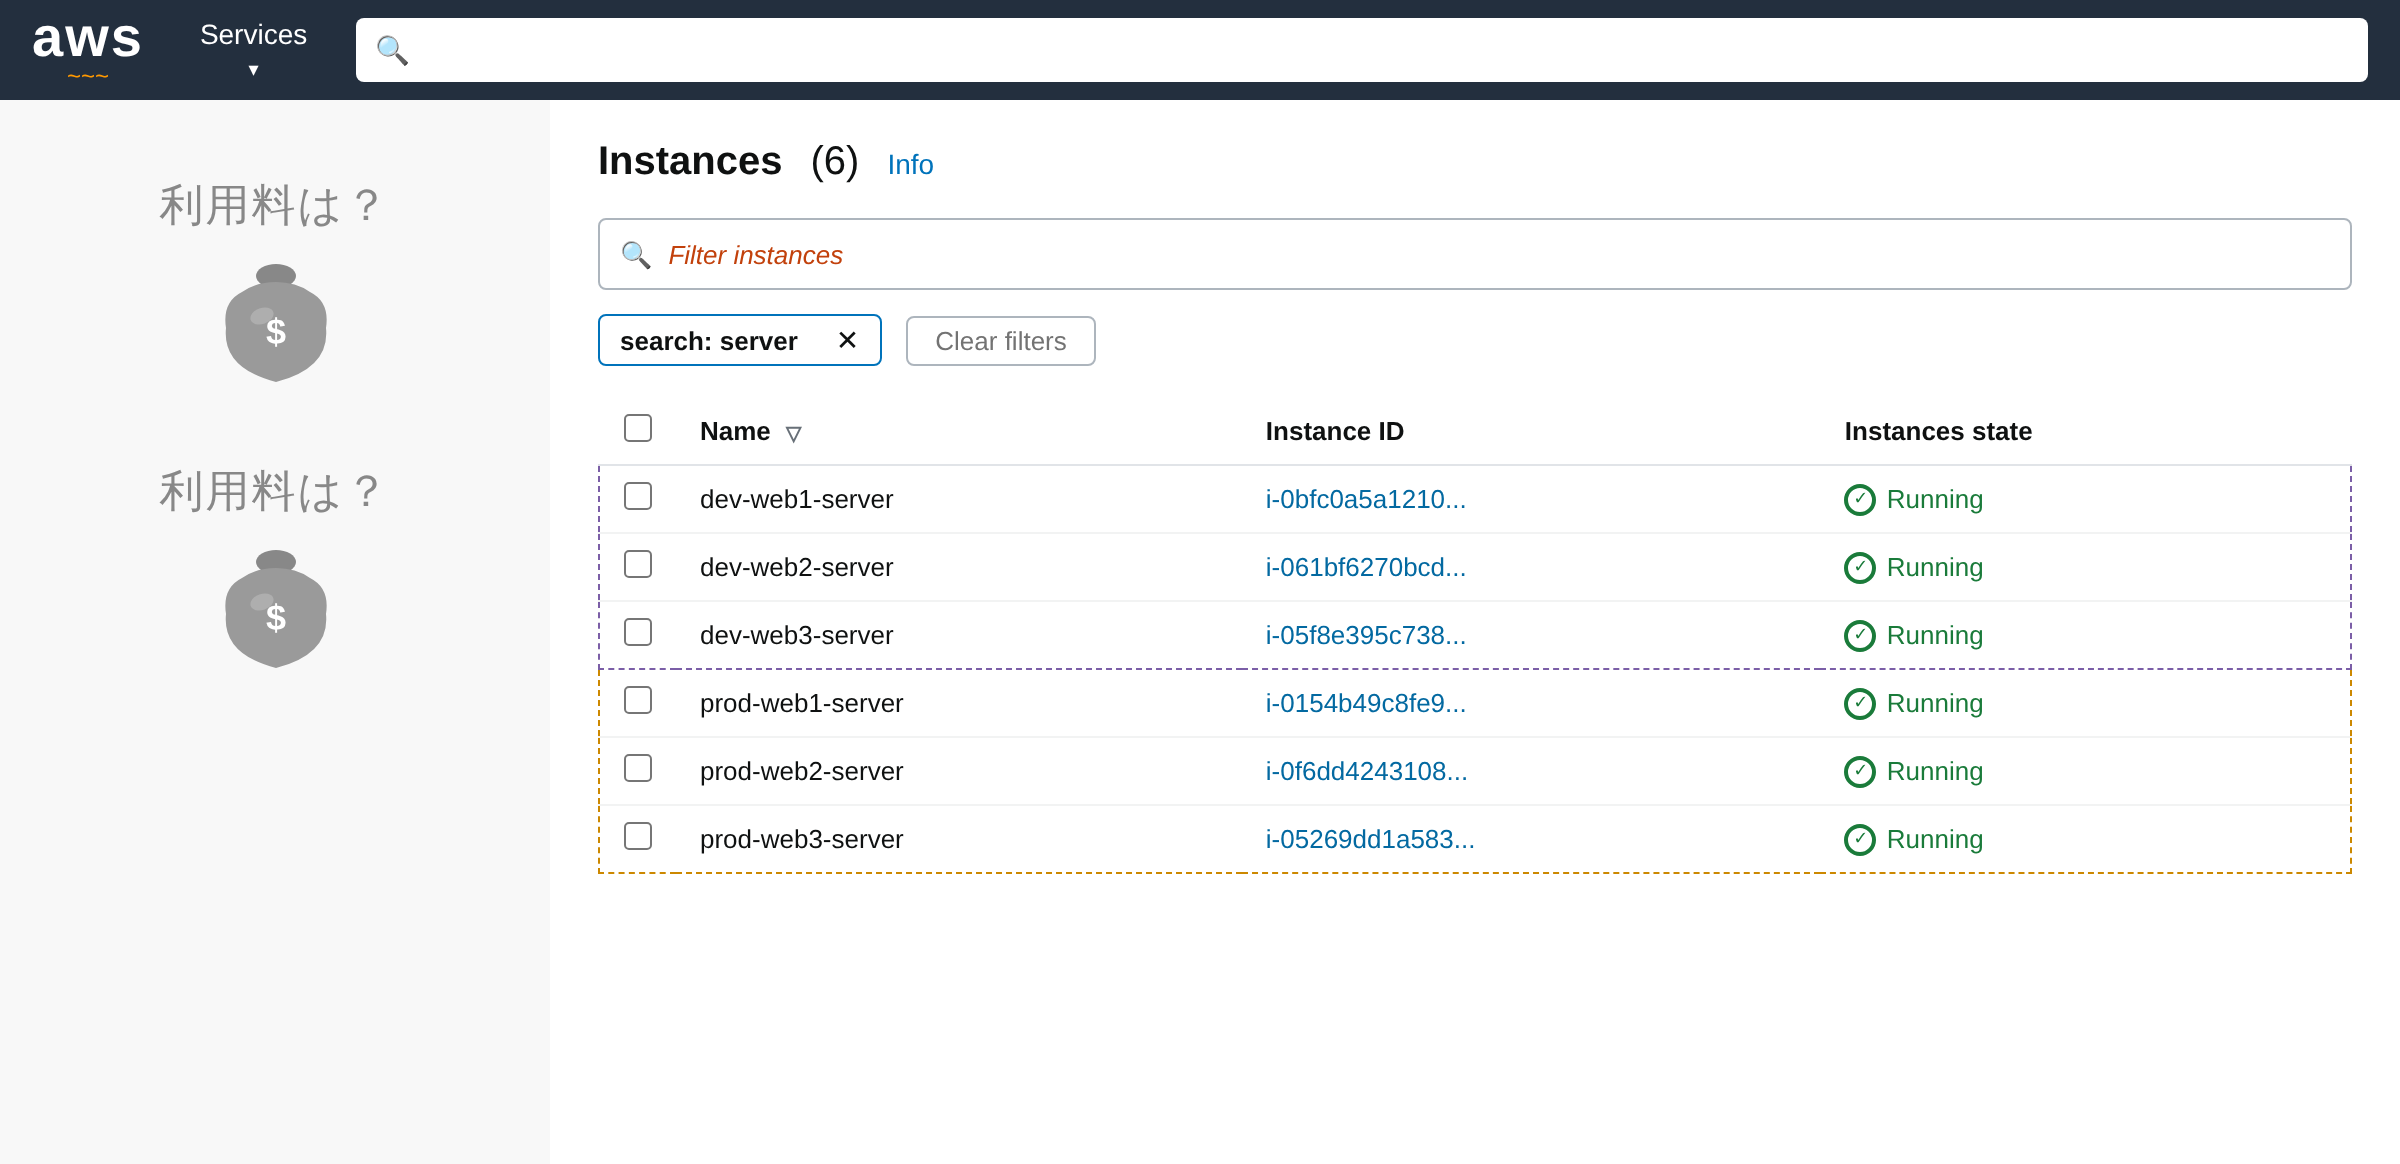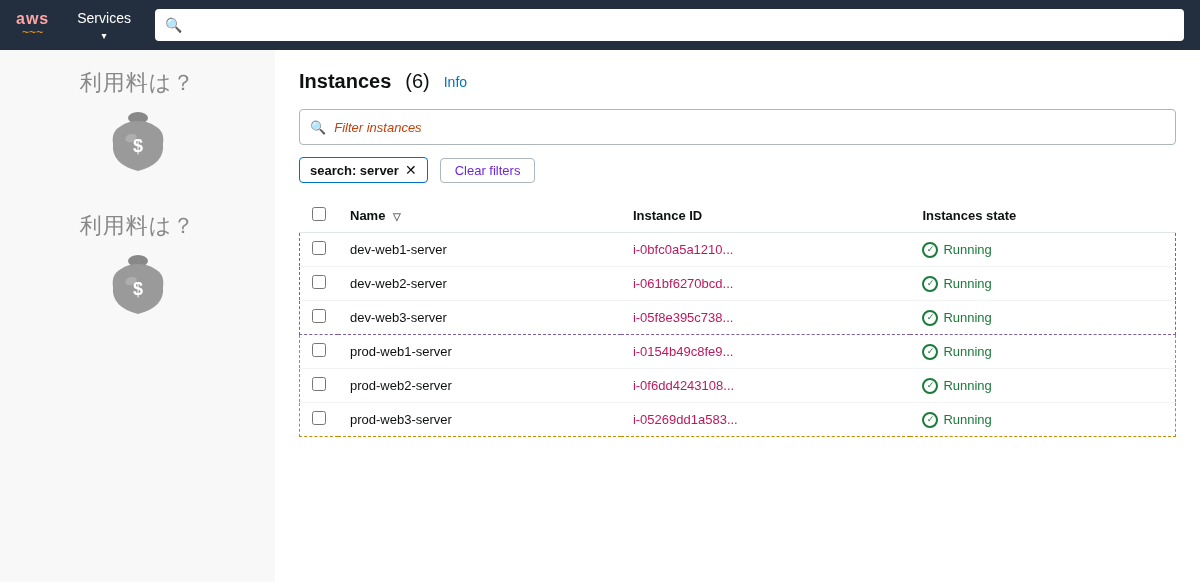--- a/index.html
+++ b/index.html
@@ -23,22 +23,22 @@
       flex-shrink: 0;
       gap: 0;
     }
     .aws-logo {
       display: flex;
       flex-direction: column;
       align-items: center;
       margin-right: 16px;
     }
     .aws-logo-text {
-      color: #fca5a5;
-      font-size: 16px;
+      color: #ffffff;
+      font-size: 28px;
       font-weight: 900;
       letter-spacing: 1px;
       line-height: 1;
     }
     .aws-logo-smile {
       color: #ff9900;
       font-size: 12px;
       margin-top: -2px;
     }
     .services-btn {
@@ -79,21 +79,21 @@
     }
 
     
     .left-panel {
       width: 275px;
       background: #f8f8f8;
       flex-shrink: 0;
       display: flex;
       flex-direction: column;
       align-items: center;
-      padding: 18px 20px;
+      padding: 38px 20px;
       gap: 10px;
     }
     .cost-section {
       display: flex;
       flex-direction: column;
       align-items: center;
       margin-bottom: 20px;
       width: 100%;
     }
     .cost-label {
@@ -164,38 +164,38 @@
       gap: 12px;
       margin-bottom: 16px;
     }
     .filter-tag {
       border: 1.5px solid #0073bb;
       border-radius: 4px;
       padding: 4px 10px;
       font-size: 13px;
       display: flex;
       align-items: center;
-      gap: 6px;
+      gap: 19px;
       color: #0f1111;
       font-weight: 600;
     }
     .filter-tag-close {
       cursor: pointer;
       color: #0f1111;
       font-size: 14px;
       font-weight: 400;
     }
     .clear-filters-btn {
       border: 1.5px solid #adb5bd;
       background: #fff;
       border-radius: 4px;
       padding: 4px 14px;
       font-size: 13px;
       cursor: pointer;
-      color: #6d28d9;
+      color: #737373;
     }
 
     
     .instances-table {
       width: 100%;
       border-collapse: collapse;
       font-size: 13px;
     }
     .instances-table thead th {
       text-align: left;
@@ -206,21 +206,21 @@
       white-space: nowrap;
     }
     .instances-table thead th.checkbox-col { width: 36px; }
     .instances-table tbody td {
       padding: 8px 12px;
       color: #0f1111;
       border-bottom: 1px solid #f2f3f3;
       vertical-align: middle;
     }
 
-    .instance-id-link { color: #be185d; text-decoration: none; cursor: pointer; }
+    .instance-id-link { color: #0369a1; text-decoration: none; cursor: pointer; }
 
     .status-running {
       display: flex;
       align-items: center;
       gap: 5px;
       color: #1a7b3a;
       font-weight: 400;
     }
     .status-icon {
       width: 16px;

